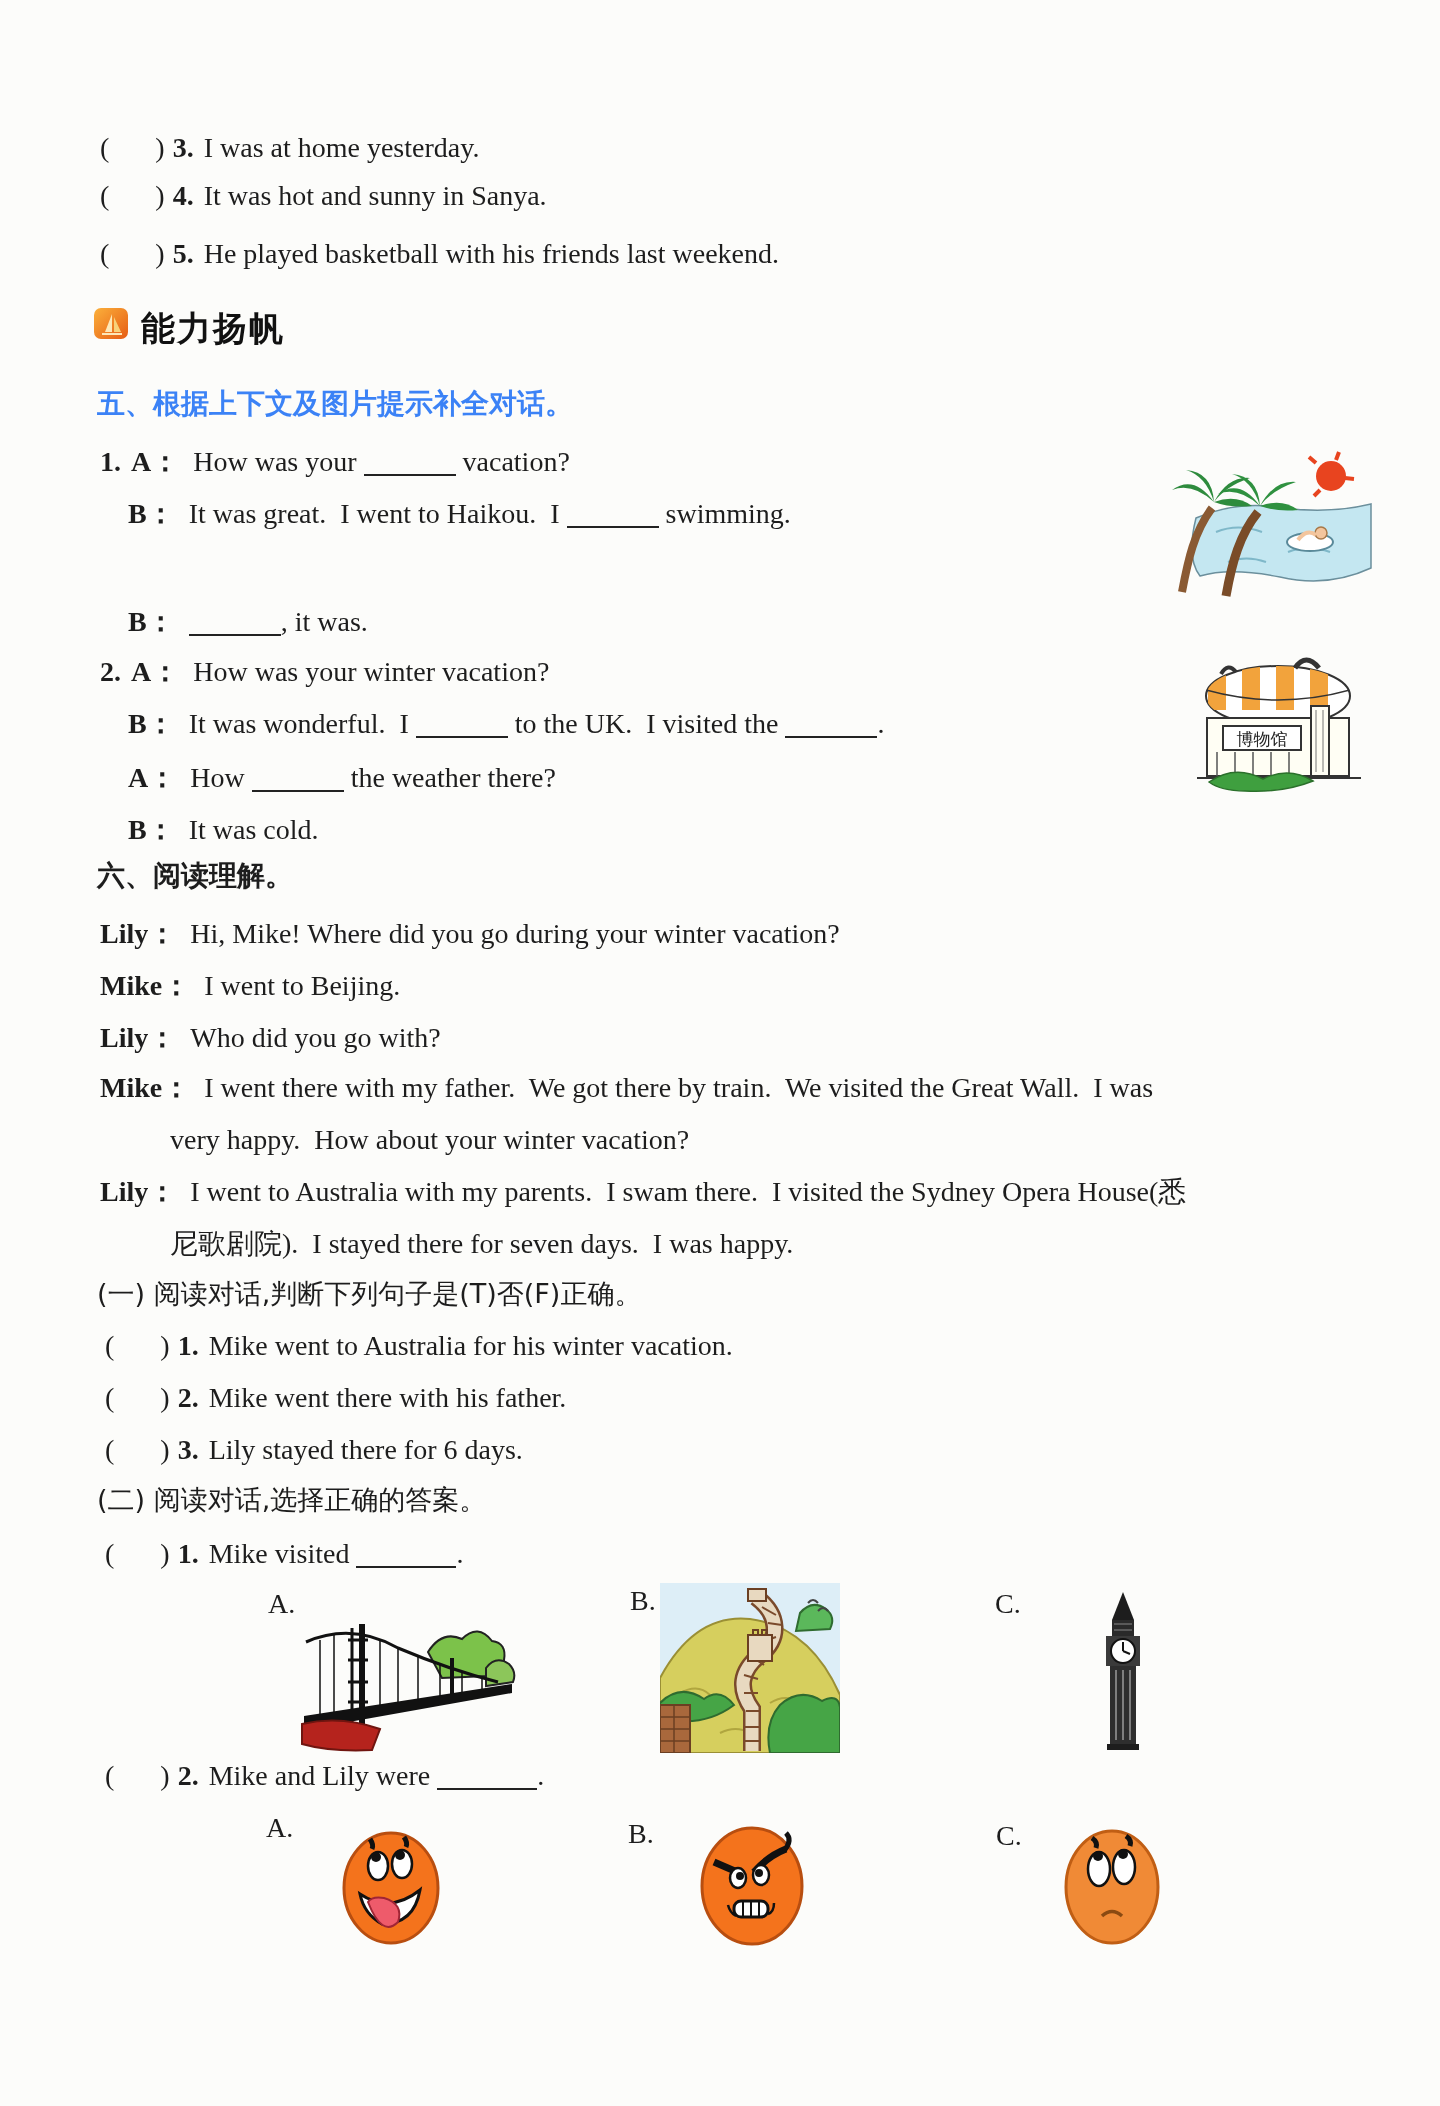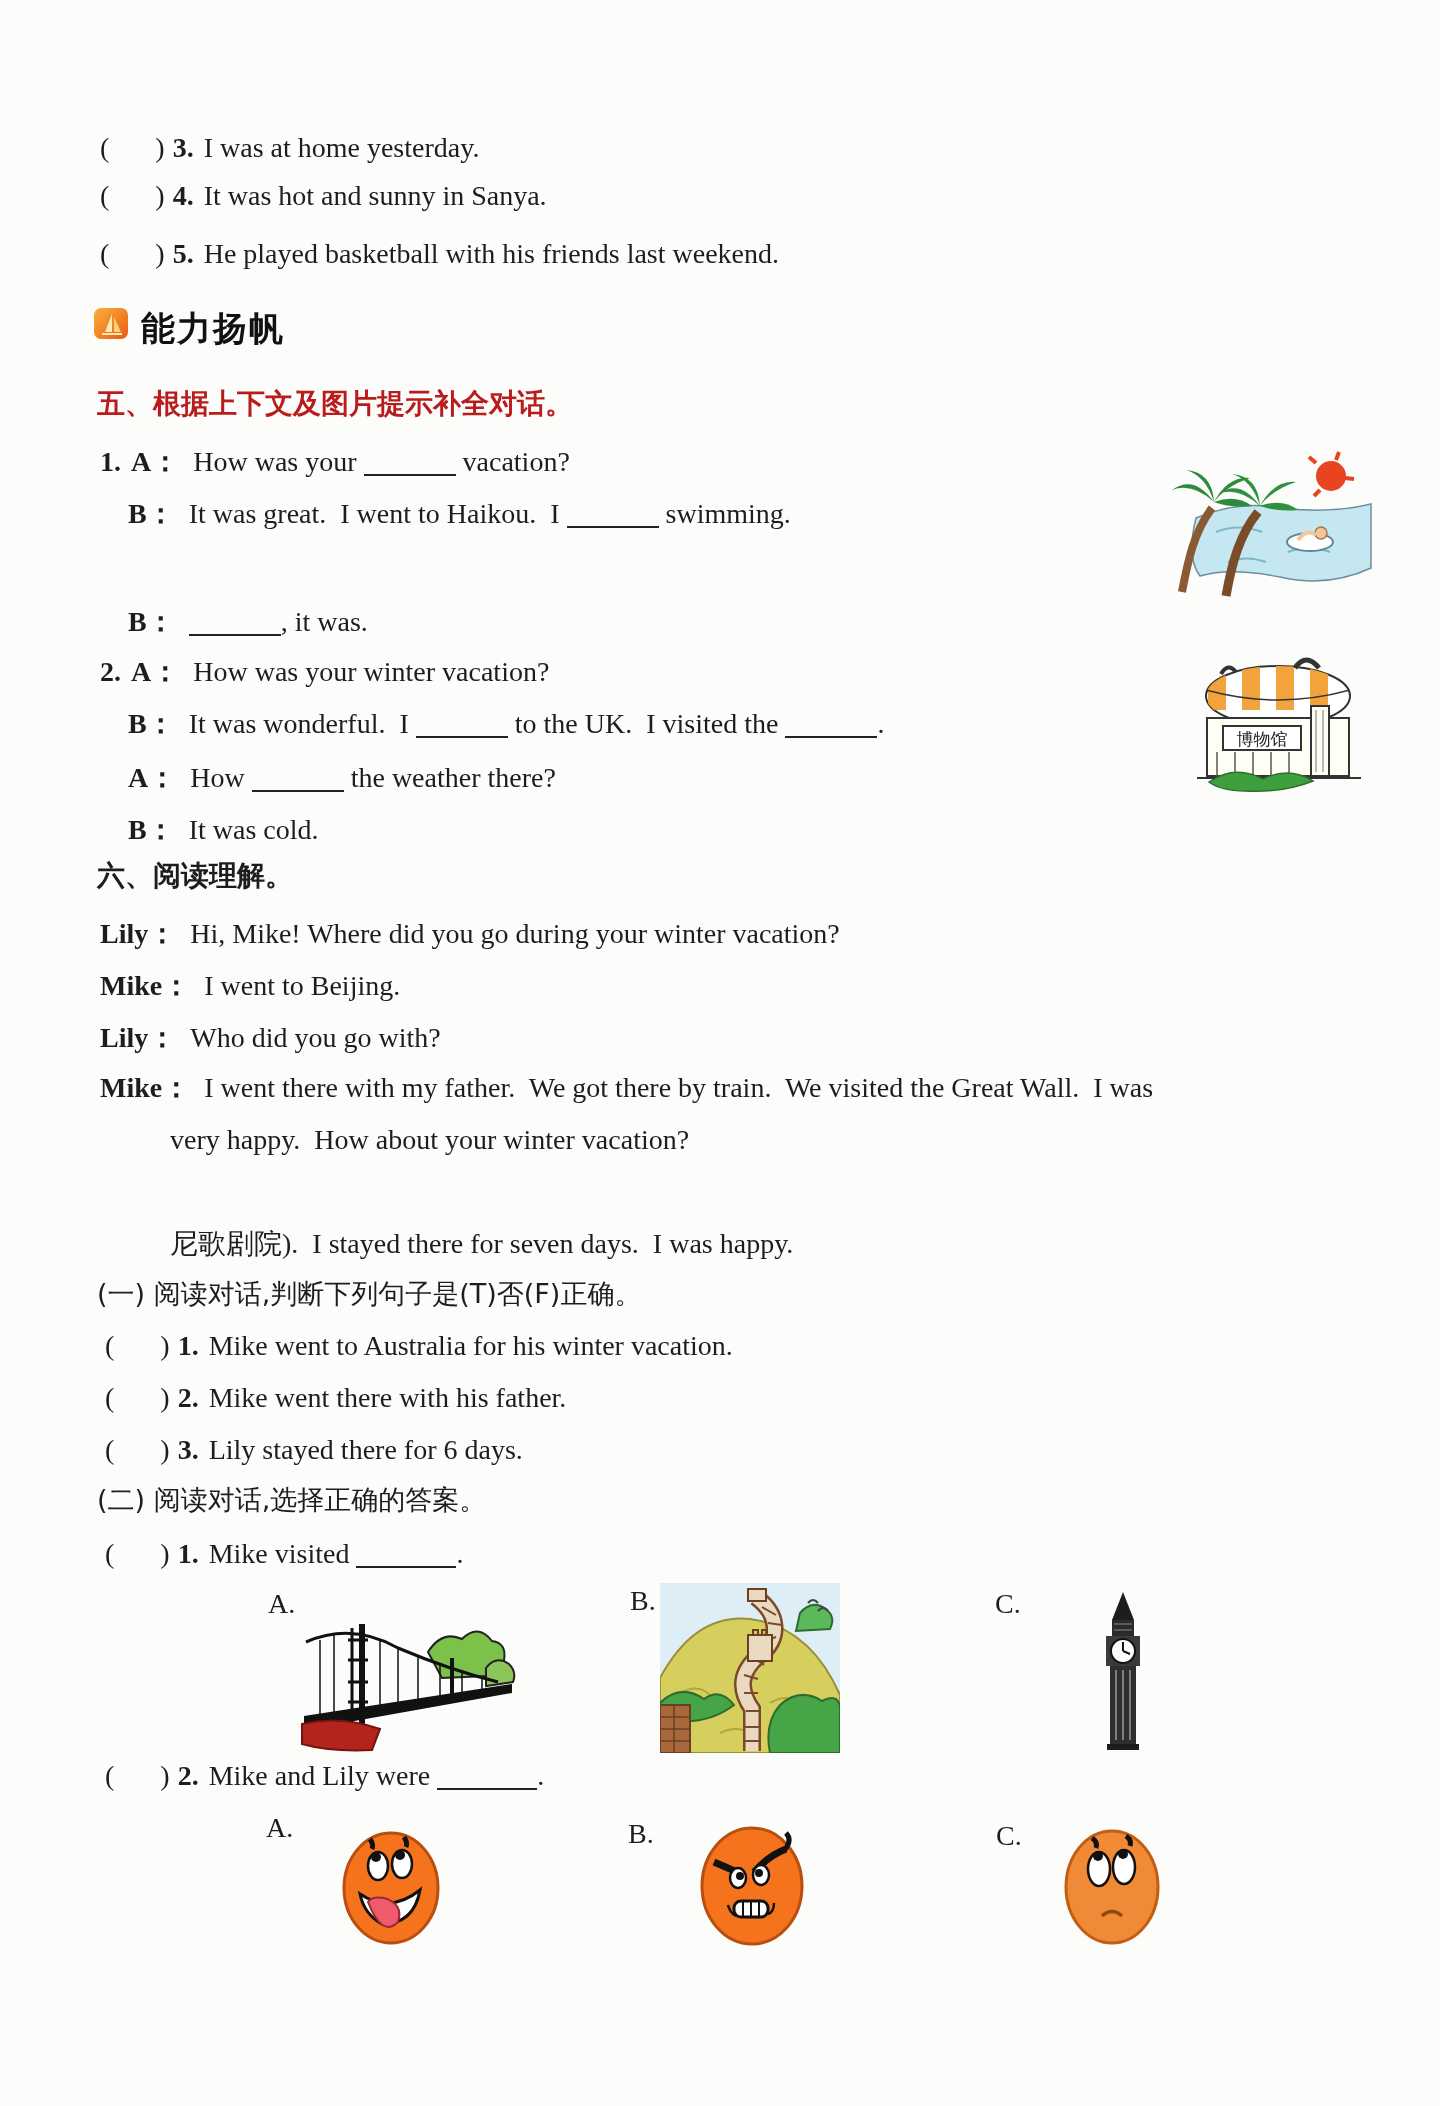--- a/index.html
+++ b/index.html
@@ -1,20 +1,20 @@
 <!DOCTYPE html>
 <html><head>
 <meta charset="utf-8">
 <style>
   html,body{margin:0;padding:0;background:#e9e9e9;}
   .page{position:relative;width:1440px;height:2106px;background:#fcfcfa;overflow:hidden;
         font-family:"Liberation Serif", serif;color:#1d1d1d;}
   .line{position:absolute;white-space:pre;font-size:28px;line-height:1.15;}
   .zh{font-family:"DejaVu Sans","Liberation Sans",sans-serif;}
-  .red{color:#b91c1c;font-weight:bold;font-size:28px;}
+  .red{color:#3b82f6;font-weight:bold;font-size:28px;}
   .blacktitle{font-weight:bold;font-size:28px;}
   .n{font-weight:bold;margin:0 10px 0 8px;}
   .dn{font-weight:bold;margin-right:10px;}
   .spk{font-weight:bold;margin-right:14px;}
   .pgap{display:inline-block;width:46px;}
   .blank{display:inline-block;width:92px;height:22px;border-bottom:2px solid #222;vertical-align:-5px;}
   .blank.wide{width:100px;}
   .header{position:absolute;display:flex;align-items:flex-start;gap:10px;}
   .header-text{font-family:"DejaVu Sans","Liberation Sans",sans-serif;font-weight:bold;font-size:34px;letter-spacing:2px;color:#111;}
   .opt-label{position:absolute;font-size:28px;white-space:pre;}
@@ -112,20 +112,21 @@
     </svg>
   </div>
 
   <div class="line blacktitle zh" style="left:97px;top:860px">六、阅读理解。</div>
 
   <div class="line" style="left:100px;top:918px"><span class="spk">Lily：</span><span>Hi, Mike! Where did you go during your winter vacation?</span></div>
   <div class="line" style="left:100px;top:970px"><span class="spk">Mike：</span><span>I went to Beijing.</span></div>
   <div class="line" style="left:100px;top:1022px"><span class="spk">Lily：</span><span>Who did you go with?</span></div>
   <div class="line" style="left:100px;top:1072px"><span class="spk">Mike：</span><span>I went there with my father.  We got there by train.  We visited the Great Wall.  I was</span></div>
   <div class="line" style="left:170px;top:1124px"><span>very happy.  How about your winter vacation?</span></div>
+  <div class="line" style="left:100px;top:1176px"><span class="spk">Lily：</span><span>I went to Australia with my parents.  I swam there.  I visited the Sydney Opera House(悉</span></div>
   <div class="line zh" style="left:97px;top:1278px;font-size:27px">(一) 阅读对话,判断下列句子是(T)否(F)正确。</div>
 
   <div class="line" style="left:170px;top:1228px"><span>尼歌剧院).  I stayed there for seven days.  I was happy.</span></div>
   <div class="line" style="left:105px;top:1330px"><span>(</span><span class="pgap"></span><span>)</span><span class="n">1.</span><span>Mike went to Australia for his winter vacation.</span></div>
   <div class="line" style="left:105px;top:1382px"><span>(</span><span class="pgap"></span><span>)</span><span class="n">2.</span><span>Mike went there with his father.</span></div>
   <div class="line" style="left:105px;top:1434px"><span>(</span><span class="pgap"></span><span>)</span><span class="n">3.</span><span>Lily stayed there for 6 days.</span></div>
 
   <div class="line zh" style="left:97px;top:1484px;font-size:27px">(二) 阅读对话,选择正确的答案。</div>
 
   <div class="line" style="left:105px;top:1538px"><span>(</span><span class="pgap"></span><span>)</span><span class="n">1.</span><span>Mike visited </span><span class="blank wide"></span><span>.</span></div>

